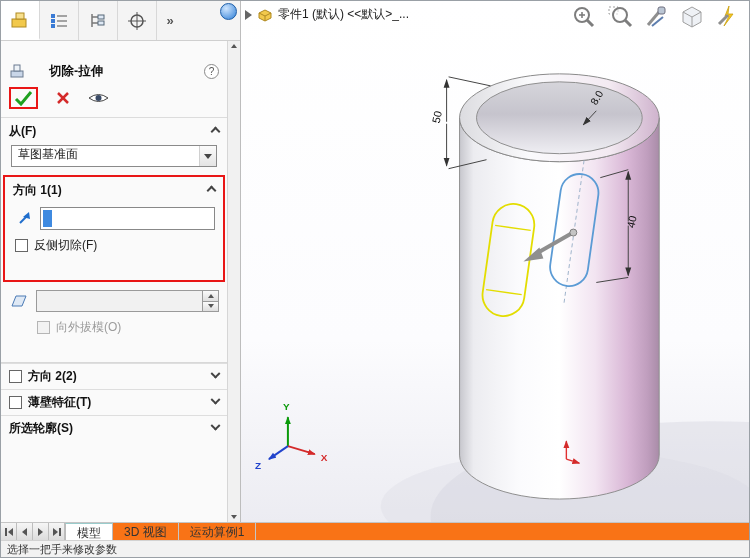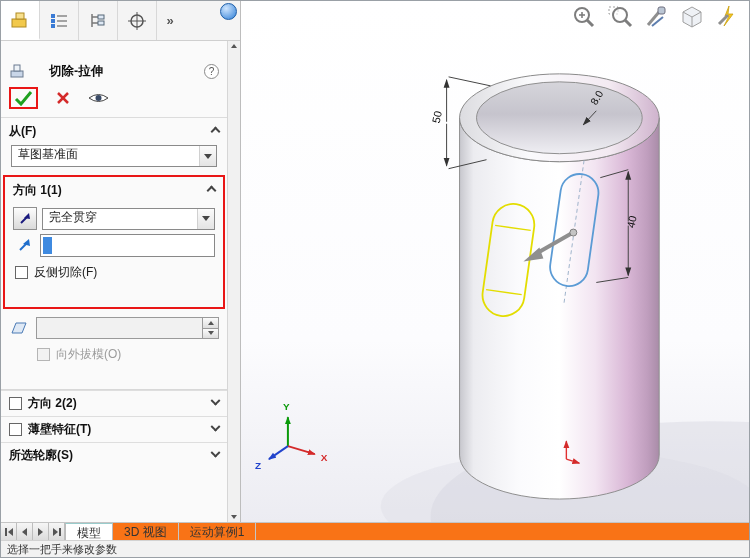--- a/index.html
+++ b/index.html
@@ -173,34 +173,20 @@
             <span>草图基准面</span>
             <span class="dd-caret">
                 <i class="tri-down"></i>
               </span>
           </div>
 
           <div class="red-box">
             <div class="sec-h">
               <span>方向 1(1)</span>
               <span class="chev up"></span>
-            </div>
-            <div class="field-row">
-              <span class="sq-btn">
-                <svg width="14" height="14">
-                  <line x1="3" y1="11" x2="10" y2="4" stroke="#1a1a7e" stroke-width="2"></line>
-                  <path d="M11,1 L12,7 L6,6 Z" fill="#1a1a7e"></path>
-                </svg>
-              </span>
-              <div class="dd flex1">
-                <span>完全贯穿</span>
-                <span class="dd-caret">
-                    <i class="tri-down"></i>
-                  </span>
-              </div>
             </div>
             <div class="field-row">
               <span class="ref-icon">
                 <svg width="15" height="15">
                   <line x1="3" y1="12" x2="11" y2="4" stroke="#1f6ecc" stroke-width="2"></line>
                   <path d="M12,1 L13,8 L6,6 Z" fill="#1f6ecc"></path>
                 </svg>
               </span>
               <div class="sel-input">
                 <span class="sel-block"></span>
@@ -354,20 +340,29 @@
           <text x="80" y="450" fill="#d42a2a">X</text>
           <text x="14" y="458" fill="#2244cc">Z</text>
         </g>
 
         <g stroke="#e03030" stroke-width="1.4">
           <line x1="326" y1="448" x2="326" y2="430" marker-end="url(#mR)"></line>
           <line x1="326" y1="448" x2="339" y2="452" marker-end="url(#mR)"></line>
         </g>
       </svg>
 
+      <div class="vp-header">
+        <span class="flyout-tri"></span>
+        <svg width="16" height="14">
+          <path d="M2,5 L8,2 L14,5 L14,10 L8,13 L2,10 Z" fill="#f2c94c" stroke="#b08a22"></path>
+          <path d="M2,5 L8,8 L14,5" fill="none" stroke="#b08a22"></path>
+          <line x1="8" y1="8" x2="8" y2="13" stroke="#b08a22"></line>
+        </svg>
+        <span>零件1 (默认) &lt;&lt;默认&gt;_...</span>
+      </div>
 
       <div class="vp-tools">
         <span>
           <svg width="26" height="26">
             <circle cx="11" cy="11" r="7" fill="#fff" fill-opacity="0.6" stroke="#777" stroke-width="2"></circle>
             <line x1="16" y1="16" x2="22" y2="22" stroke="#777" stroke-width="3"></line>
             <line x1="8" y1="11" x2="14" y2="11" stroke="#777" stroke-width="1.6"></line>
             <line x1="11" y1="8" x2="11" y2="14" stroke="#777" stroke-width="1.6"></line>
           </svg>
         </span>

